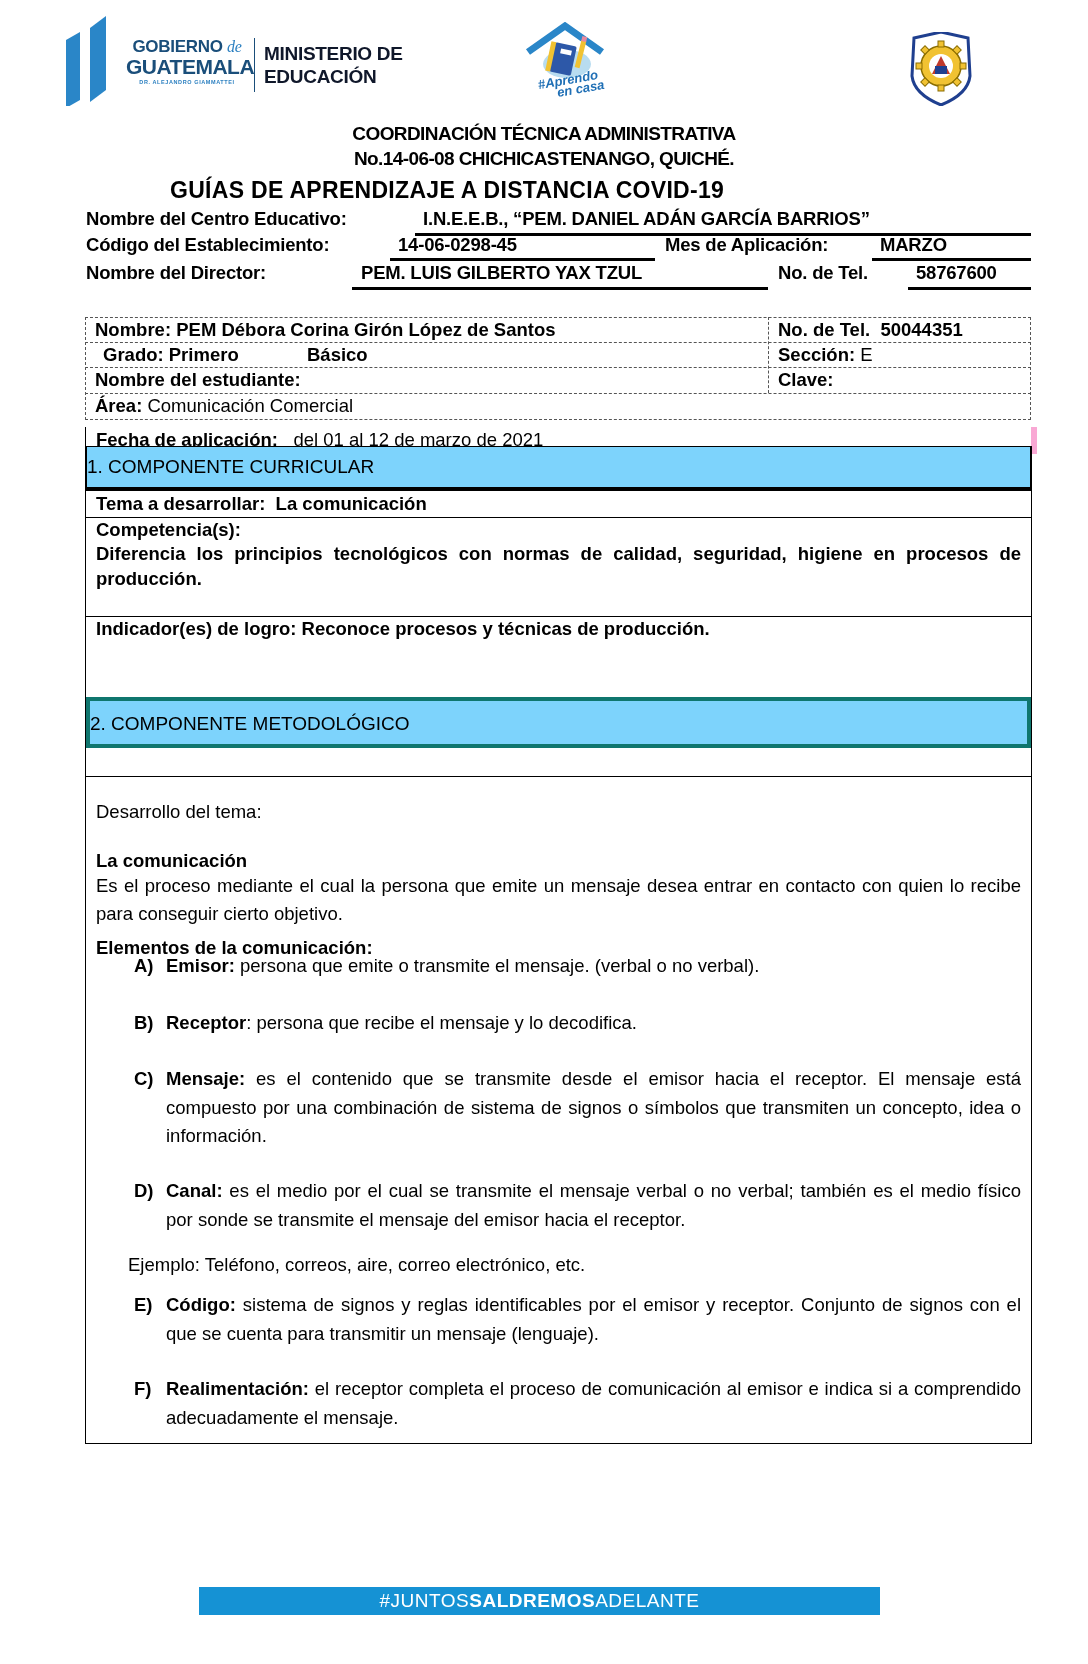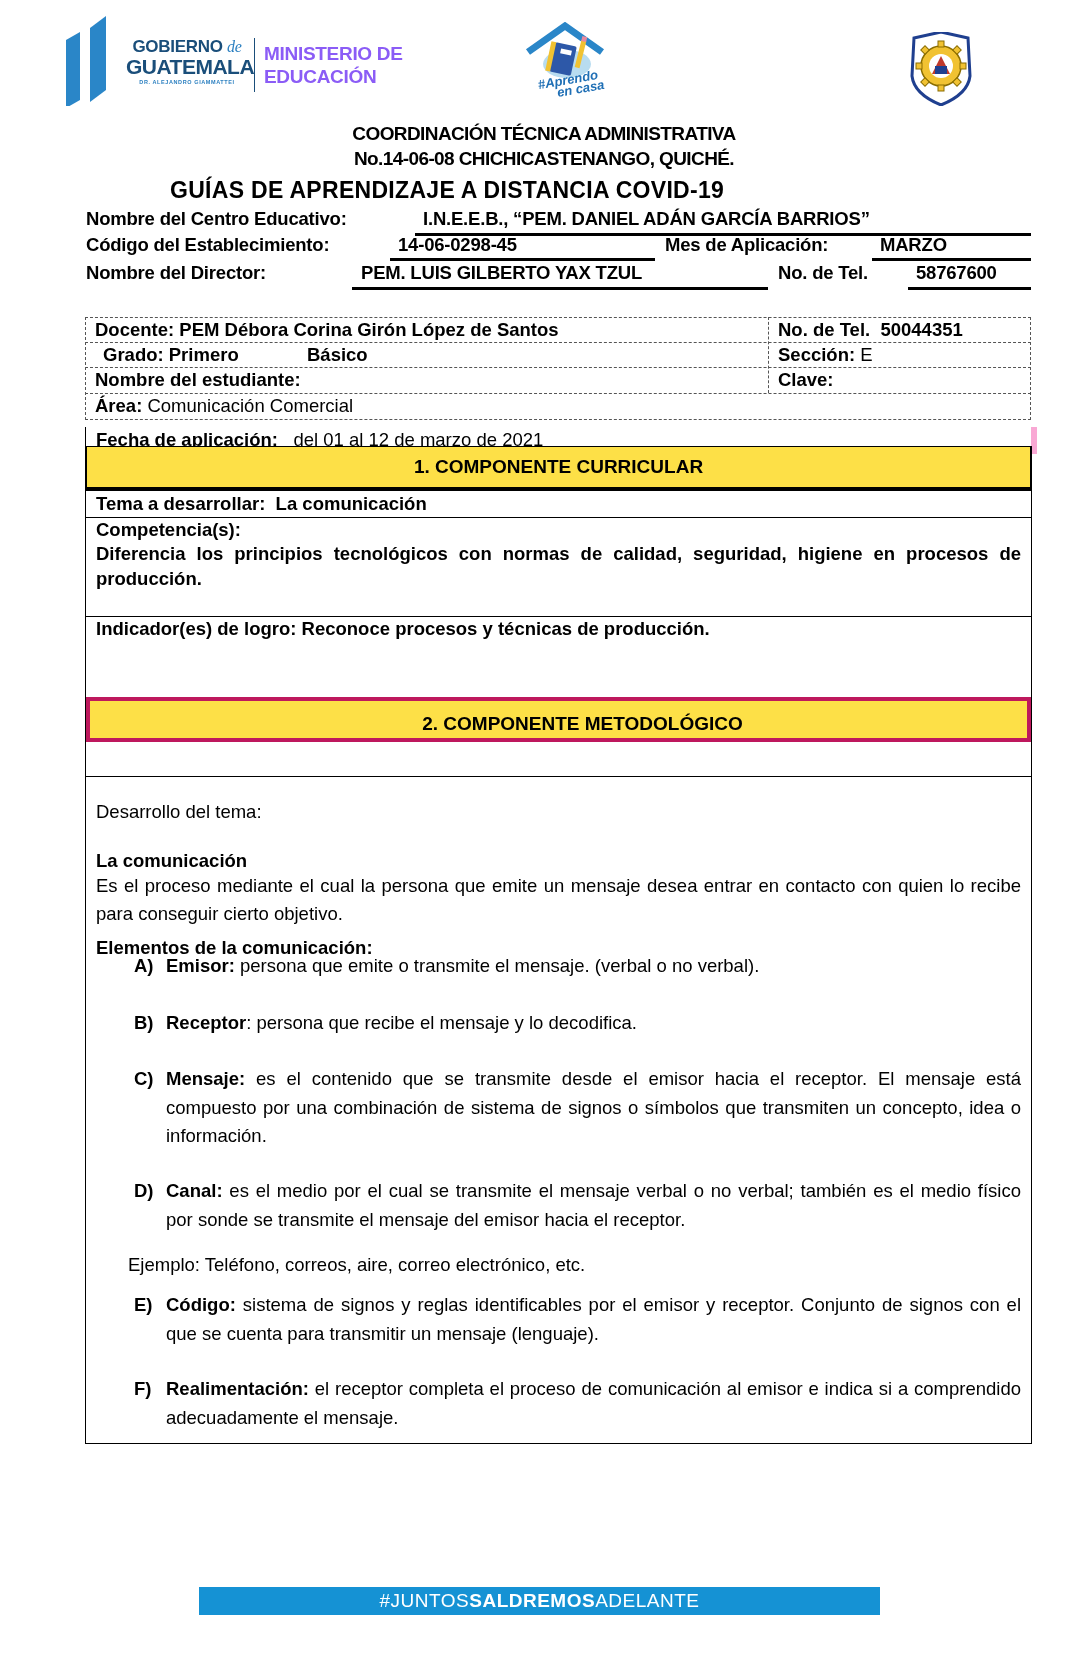--- a/index.html
+++ b/index.html
@@ -9,21 +9,21 @@
 
   
   .gob-logo { left:66px; top:16px; width:360px; height:90px; }
   .gob-bars { position:absolute; left:0; top:0; width:50px; height:90px; }
   .gob-text { position:absolute; left:60px; top:22px; width:122px; text-align:center; color:#1a4e7a; }
   .gob-text .l1 { font-weight:bold; font-size:17px; letter-spacing:-0.3px; line-height:18px; }
   .gob-text .l1 i { font-family:"Liberation Serif", serif; font-weight:normal; font-size:16px; color:#2a7fc0; }
   .gob-text .l2 { font-weight:bold; font-size:21px; line-height:21px; letter-spacing:-0.5px; }
   .gob-text .l3 { font-size:5.5px; letter-spacing:0.6px; color:#2a7fc0; font-weight:bold; margin-top:2px; }
   .gob-sep { position:absolute; left:188px; top:22px; width:1px; height:54px; background:#1a4e7a; }
-  .gob-min { position:absolute; left:198px; top:26px; color:#8b5cf6; font-weight:bold; font-size:19px; line-height:23px; letter-spacing:-0.3px; }
+  .gob-min { position:absolute; left:198px; top:26px; color:#0f172a; font-weight:bold; font-size:19px; line-height:23px; letter-spacing:-0.3px; }
 
   .aprendo-logo { left:522px; top:22px; width:86px; height:82px; }
   .aprendo-text { position:absolute; left:12px; top:52px; color:#1f6fb5; font-weight:bold; font-style:italic; font-size:13px; line-height:11px; transform:rotate(-10deg); text-align:center; }
 
   .school-logo { left:908px; top:32px; width:66px; height:74px; }
 
   
   .coord { left:0; width:1088px; text-align:center; font-weight:bold; font-size:19px; letter-spacing:-0.6px; }
   .coord1 { top:123px; }
   .coord2 { top:148px; }
@@ -33,23 +33,23 @@
   .uline { position:absolute; height:3px; background:#000; }
 
   
   .ttable { left:85px; top:317px; width:946px; }
   .trow { position:absolute; left:0; width:946px; border-bottom:1px dashed #555; font-size:18.5px; }
   .trow .cell { position:absolute; top:2px; white-space:nowrap; }
   .vdash { position:absolute; border-left:1px dashed #555; }
 
   
   .mainbox { left:85px; top:446px; width:945px; height:997px; border-left:1px solid #000; border-right:1px solid #000; border-bottom:1px solid #000; }
-  .ybar { position:absolute; left:0; width:100%; background:#fde047; border:1px solid #000; box-sizing:border-box; text-align:center; font-weight:bold; font-size:19px; }
+  .ybar { position:absolute; left:0; width:100%; background:#7dd3fc; border:1px solid #000; box-sizing:border-box; text-align:left; font-weight:normal; font-size:19px; }
   .ybar1 { top:0; height:45px; line-height:40px; border-bottom:4px solid #000; }
-  .ybar2 { top:251px; height:45px; line-height:46px; border:4px solid #be185d;padding-left:48px; }
+  .ybar2 { top:251px; height:51px; line-height:46px; border:4px solid #0f766e; }
   .hline { position:absolute; left:0; width:100%; height:1px; background:#000; }
   .btxt { position:absolute; left:10px; white-space:nowrap; font-size:18.5px; }
   .b { font-weight:bold; }
 
   .content { position:absolute; left:10px; right:10px; font-size:18.5px; line-height:28px; }
   .justify { text-align:justify; text-align-last:left; }
   .item { position:absolute; left:48px; right:10px; font-size:18.5px; line-height:28.5px; }
   .item .lbl { position:absolute; left:0; top:0; font-weight:bold; }
   .item .body { margin-left:32px; text-align:justify; text-align-last:left; }
 
@@ -136,21 +136,21 @@
 <div class="uline" style="left:908px; top:287px; width:123px;"></div>
 
 <div class="abs ttable">
   <div style="position:absolute; left:0; top:0; width:946px; border-top:1px dashed #555;"></div>
   <div class="vdash" style="left:0; top:0; height:103px;"></div>
   <div class="vdash" style="left:945px; top:0; height:103px;"></div>
   <div class="vdash" style="left:683px; top:0; height:76px;"></div>
 
   <div class="trow" style="top:0; height:25px;">
     <div class="cell b" style="left:10px;">
-      <span>Docente:</span>
+      <span>Nombre:</span>
       <span>PEM Débora Corina Girón López de Santos</span>
     </div>
     <div class="cell b" style="left:693px;">
       <span>No. de Tel.</span>&nbsp;
       <span>50044351</span>
     </div>
   </div>
 
   <div class="trow" style="top:25px; height:25px;">
     <div class="cell b" style="left:18px;">

